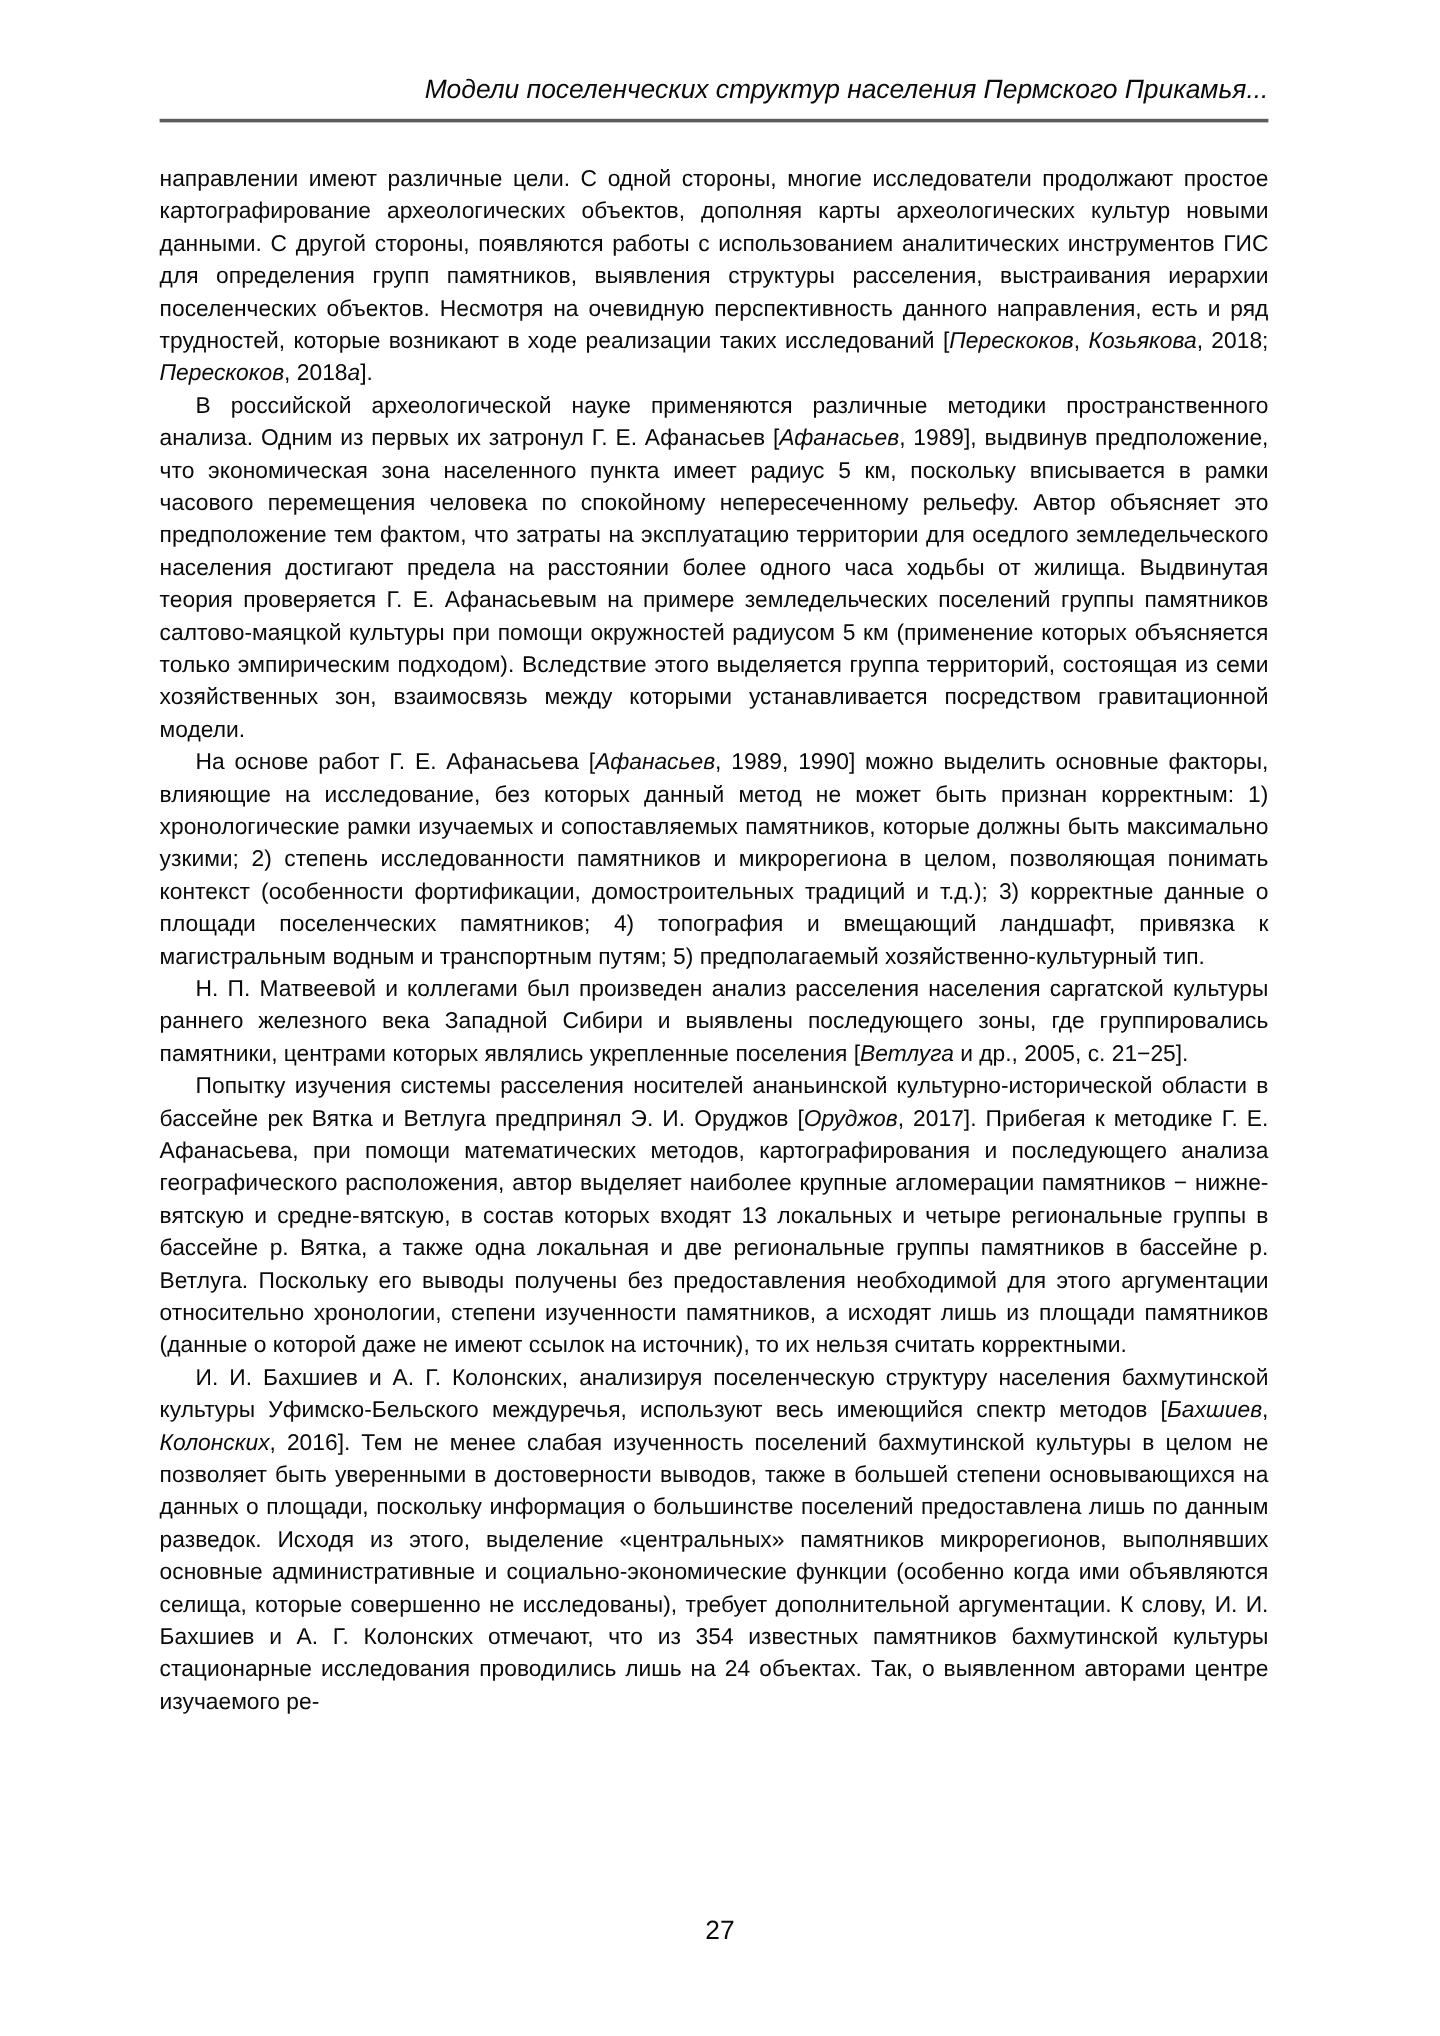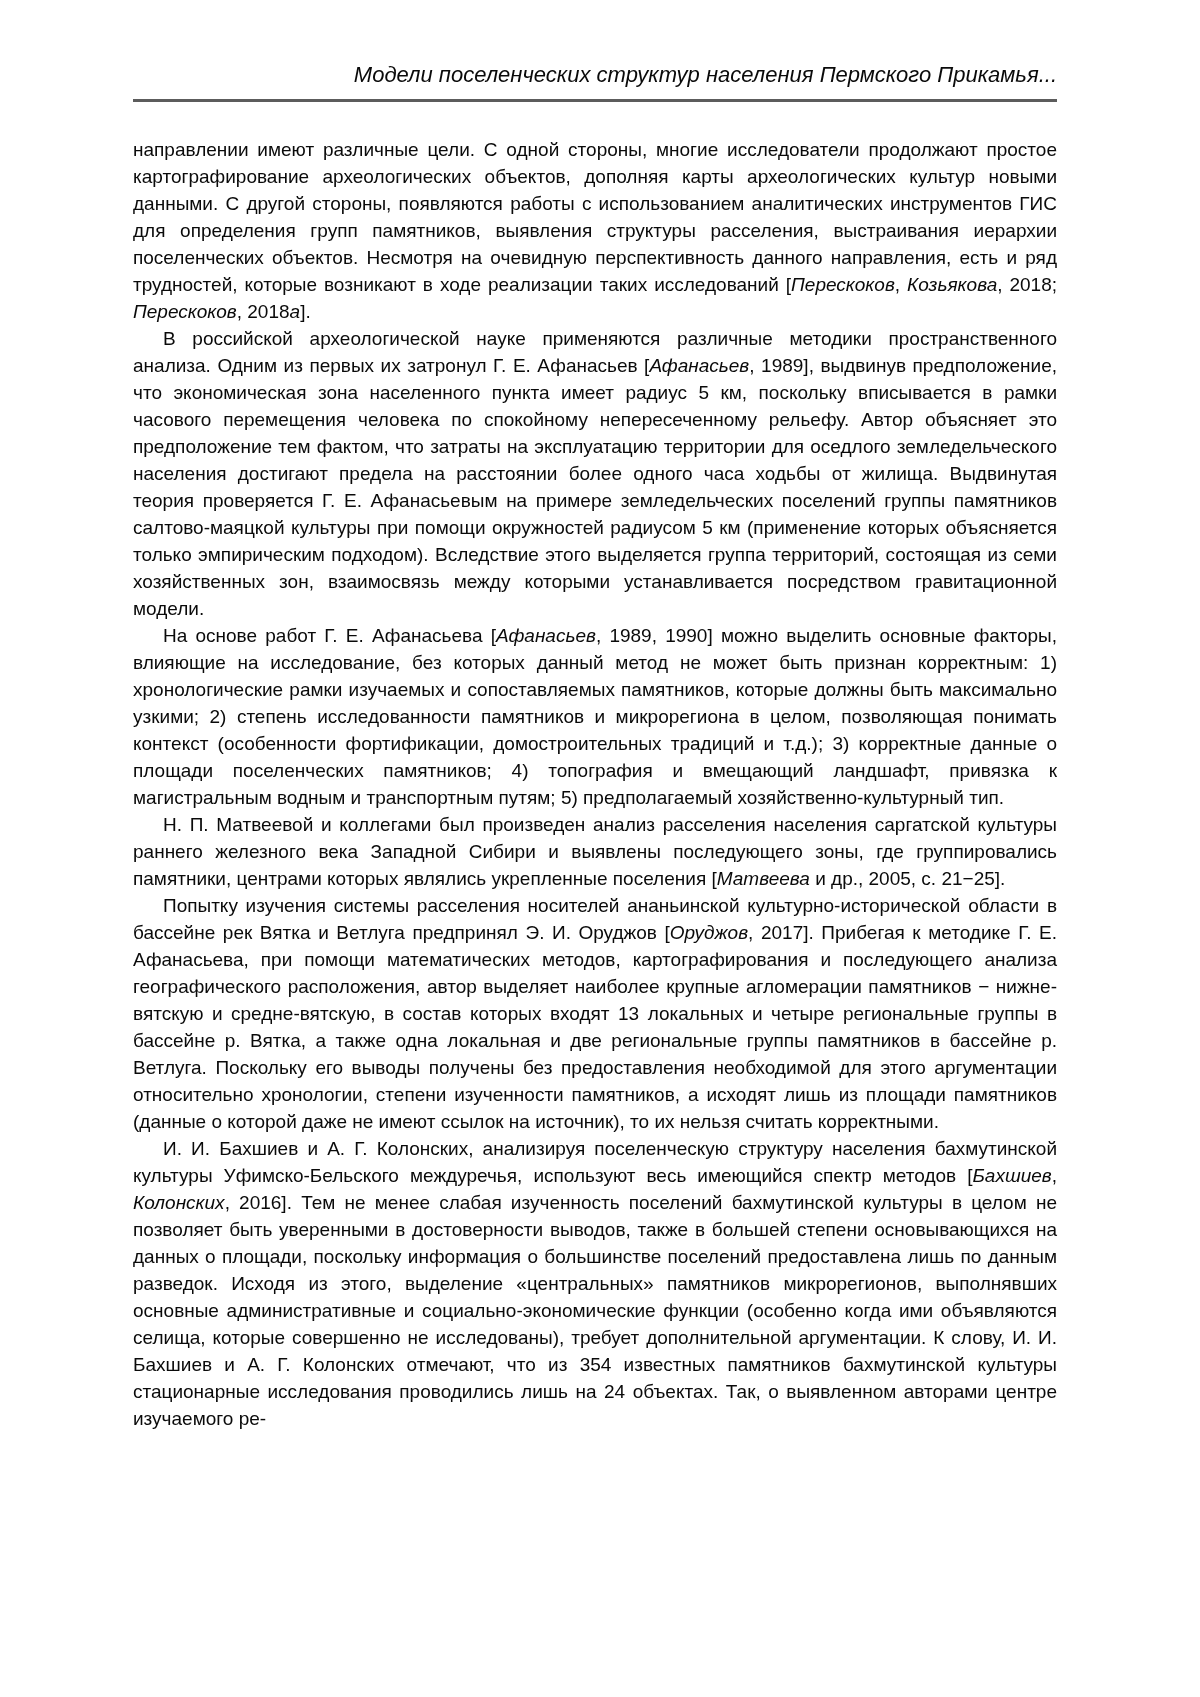--- a/index.html
+++ b/index.html
@@ -64,19 +64,22 @@
 <div class="page">
 
   <header class="running-header">
     <span>Модели поселенческих структур населения Пермского Прикамья...</span>
   </header>
 
   <main class="article-body">
       <p class="no-indent"><span>направлении имеют различные цели. С одной стороны, многие исследователи продолжают простое картографирование археологических объектов, дополняя карты археологических культур новыми данными. С другой стороны, появляются работы с использованием аналитических инструментов ГИС для определения групп памятников, выявления структуры расселения, выстраивания иерархии поселенческих объектов. Несмотря на очевидную перспективность данного направления, есть и ряд трудностей, которые возникают в ходе реализации таких исследований [</span><span class="italic">Перескоков</span><span>, </span><span class="italic">Козьякова</span><span>, 2018; </span><span class="italic">Перескоков</span><span>, 2018</span><span class="italic">а</span><span>].</span></p>
       <p><span>В российской археологической науке применяются различные методики пространственного анализа. Одним из первых их затронул Г. Е. Афанасьев [</span><span class="italic">Афанасьев</span><span>, 1989], выдвинув предположение, что экономическая зона населенного пункта имеет радиус 5 км, поскольку вписывается в рамки часового перемещения человека по спокойному непересеченному рельефу. Автор объясняет это предположение тем фактом, что затраты на эксплуатацию территории для оседлого земледельческого населения достигают предела на расстоянии более одного часа ходьбы от жилища. Выдвинутая теория проверяется Г. Е. Афанасьевым на примере земледельческих поселений группы памятников салтово-маяцкой культуры при помощи окружностей радиусом 5 км (применение которых объясняется только эмпирическим подходом). Вследствие этого выделяется группа территорий, состоящая из семи хозяйственных зон, взаимосвязь между которыми устанавливается посредством гравитационной модели.</span></p>
       <p><span>На основе работ Г. Е. Афанасьева [</span><span class="italic">Афанасьев</span><span>, 1989, 1990] можно выделить основные факторы, влияющие на исследование, без которых данный метод не может быть признан корректным: 1) хронологические рамки изучаемых и сопоставляемых памятников, которые должны быть максимально узкими; 2) степень исследованности памятников и микрорегиона в целом, позволяющая понимать контекст (особенности фортификации, домостроительных традиций и т.д.); 3) корректные данные о площади поселенческих памятников; 4) топография и вмещающий ландшафт, привязка к магистральным водным и транспортным путям; 5) предполагаемый хозяйственно-культурный тип.</span></p>
-      <p><span>Н. П. Матвеевой и коллегами был произведен анализ расселения населения саргатской культуры раннего железного века Западной Сибири и выявлены последующего зоны, где группировались памятники, центрами которых являлись укрепленные поселения [</span><span class="italic">Матвеева</span><span> и др., 2005, с. 21−25].</span></p>
+      <p><span>Н. П. Матвеевой и коллегами был произведен анализ расселения населения саргатской культуры раннего железного века Западной Сибири и выявлены последующего зоны, где группировались памятники, центрами которых являлись укрепленные поселения [</span><span class="italic">Ветлуга</span><span> и др., 2005, с. 21−25].</span></p>
       <p><span>Попытку изучения системы расселения носителей ананьинской культурно-исторической области в бассейне рек Вятка и Ветлуга предпринял Э. И. Оруджов [</span><span class="italic">Оруджов</span><span>, 2017]. Прибегая к методике Г. Е. Афанасьева, при помощи математических методов, картографирования и последующего анализа географического расположения, автор выделяет наиболее крупные агломерации памятников − нижне-вятскую и средне-вятскую, в состав которых входят 13 локальных и четыре региональные группы в бассейне р. Вятка, а также одна локальная и две региональные группы памятников в бассейне р. Ветлуга. Поскольку его выводы получены без предоставления необходимой для этого аргументации относительно хронологии, степени изученности памятников, а исходят лишь из площади памятников (данные о которой даже не имеют ссылок на источник), то их нельзя считать корректными.</span></p>
       <p><span>И. И. Бахшиев и А. Г. Колонских, анализируя поселенческую структуру населения бахмутинской культуры Уфимско-Бельского междуречья, используют весь имеющийся спектр методов [</span><span class="italic">Бахшиев</span><span>, </span><span class="italic">Колонских</span><span>, 2016]. Тем не менее слабая изученность поселений бахмутинской культуры в целом не позволяет быть уверенными в достоверности выводов, также в большей степени основывающихся на данных о площади, поскольку информация о большинстве поселений предоставлена лишь по данным разведок. Исходя из этого, выделение «центральных» памятников микрорегионов, выполнявших основные административные и социально-экономические функции (особенно когда ими объявляются селища, которые совершенно не исследованы), требует дополнительной аргументации. К слову, И. И. Бахшиев и А. Г. Колонских отмечают, что из 354 известных памятников бахмутинской культуры стационарные исследования проводились лишь на 24 объектах. Так, о выявленном авторами центре изучаемого ре-</span></p>
     </main>
 
+  <footer class="page-footer">
+    <span>27</span>
+  </footer>
 
 </div>
 
 </body></html>

